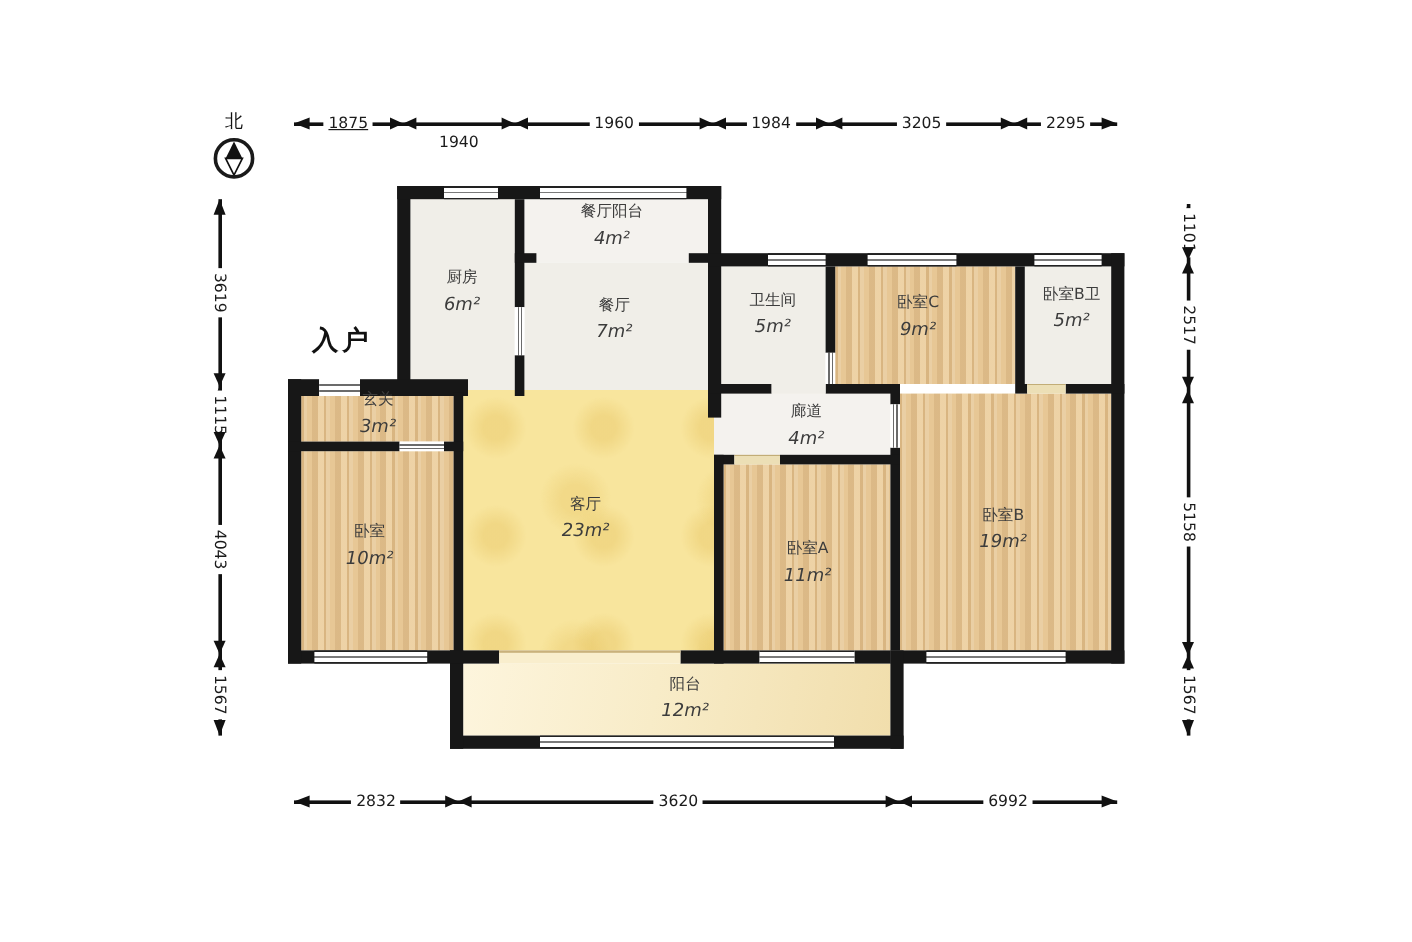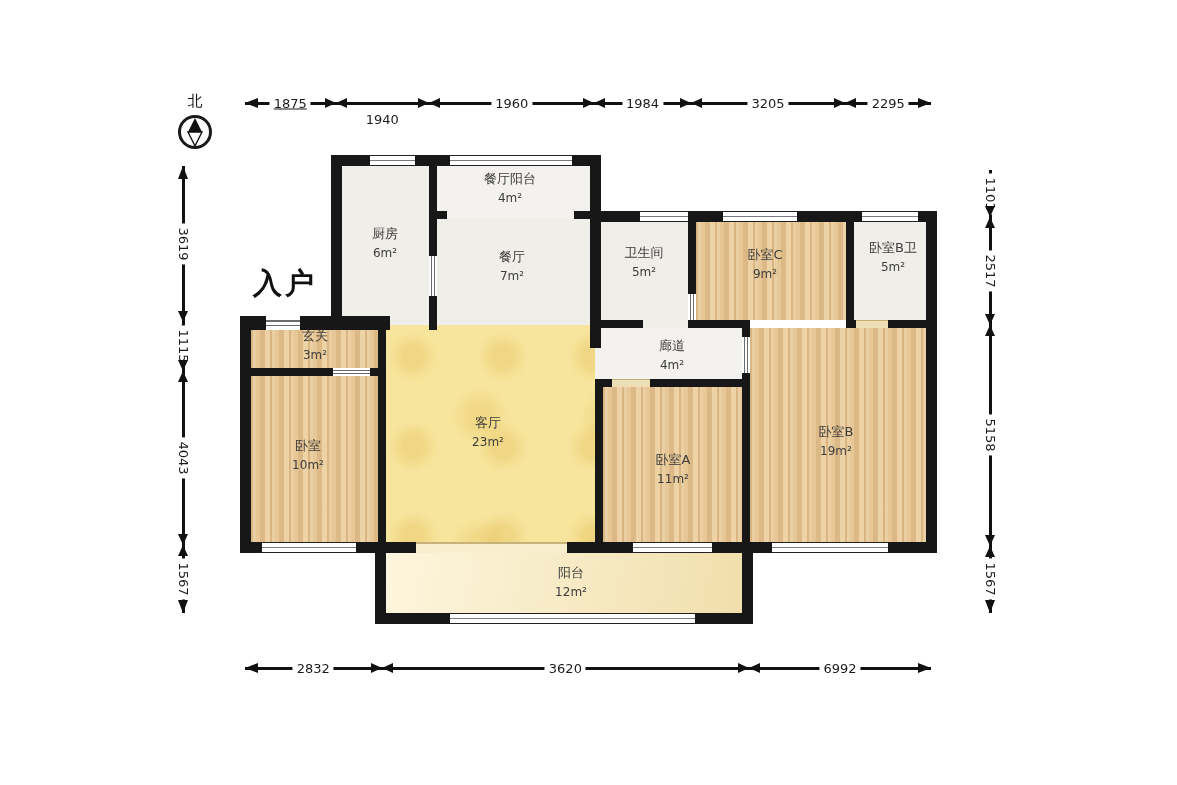--- a/index.html
+++ b/index.html
@@ -33,37 +33,37 @@
   .door-white-h { background-image: linear-gradient(to bottom, #fff 0 30%, #6b6b6b 30% 42%, #fff 42% 62%, #6b6b6b 62% 74%, #fff 74% 100%); }
   .door-white-v { background-image: linear-gradient(to right,  #fff 0 30%, #6b6b6b 30% 42%, #fff 42% 62%, #6b6b6b 62% 74%, #fff 74% 100%); }
   .door-tan-h   { background-image: linear-gradient(to bottom, #c2ad77 0 15%, #ecdfb6 15% 100%); }
   .door-floor-h { background: #f0eee8; }
   .door-open-tan{ background: #f9eecd; border-top: 2px solid #c9b17c; }
   
   .room-label {
     position: absolute; transform: translate(-50%,-50%); text-align: center;
     color: #3c3c3c; font-size: 13px; line-height: 1.5; white-space: nowrap; z-index: 6;
   }
-  .room-label .area { font-size: 12px; display: block; }
+  .room-label .area { font-size: 15px; display: block; font-style: italic; }
   .room-label .rname { display: block; }
   
   .dim-line { background: #111; position: absolute; z-index: 3; }
   .dim-label {
     position: absolute; background: #fff; color: #1b1b1b; font-size: 13px;
     padding: 0 4px; transform: translate(-50%,-50%); z-index: 4; white-space: nowrap;
   }
   .dim-label.vert { transform: translate(-50%,-50%) rotate(90deg); }
   .tri { width: 0; height: 0; position: absolute; z-index: 4; }
   
   .compass { position: absolute; left: 176px; top: 92px; width: 38px; text-align: center; z-index: 6; }
   .north-char { font-size: 15px; color: #111; margin-bottom: 2px; }
   
   .entrance-label {
     position: absolute; left: 285px; top: 284px; transform: translate(-50%,-50%);
-    font-size: 29px; font-weight: bold; color: #111; letter-spacing: 3px; z-index: 6; white-space: nowrap;
+    font-size: 22px; font-weight: bold; color: #111; letter-spacing: 3px; z-index: 6; white-space: nowrap;
   }
 </style>
 </head>
 <body>
 
 <div class="canvas">
 
   <div class="compass">
     <div class="north-char">北</div>
     <svg width="38" height="38">

